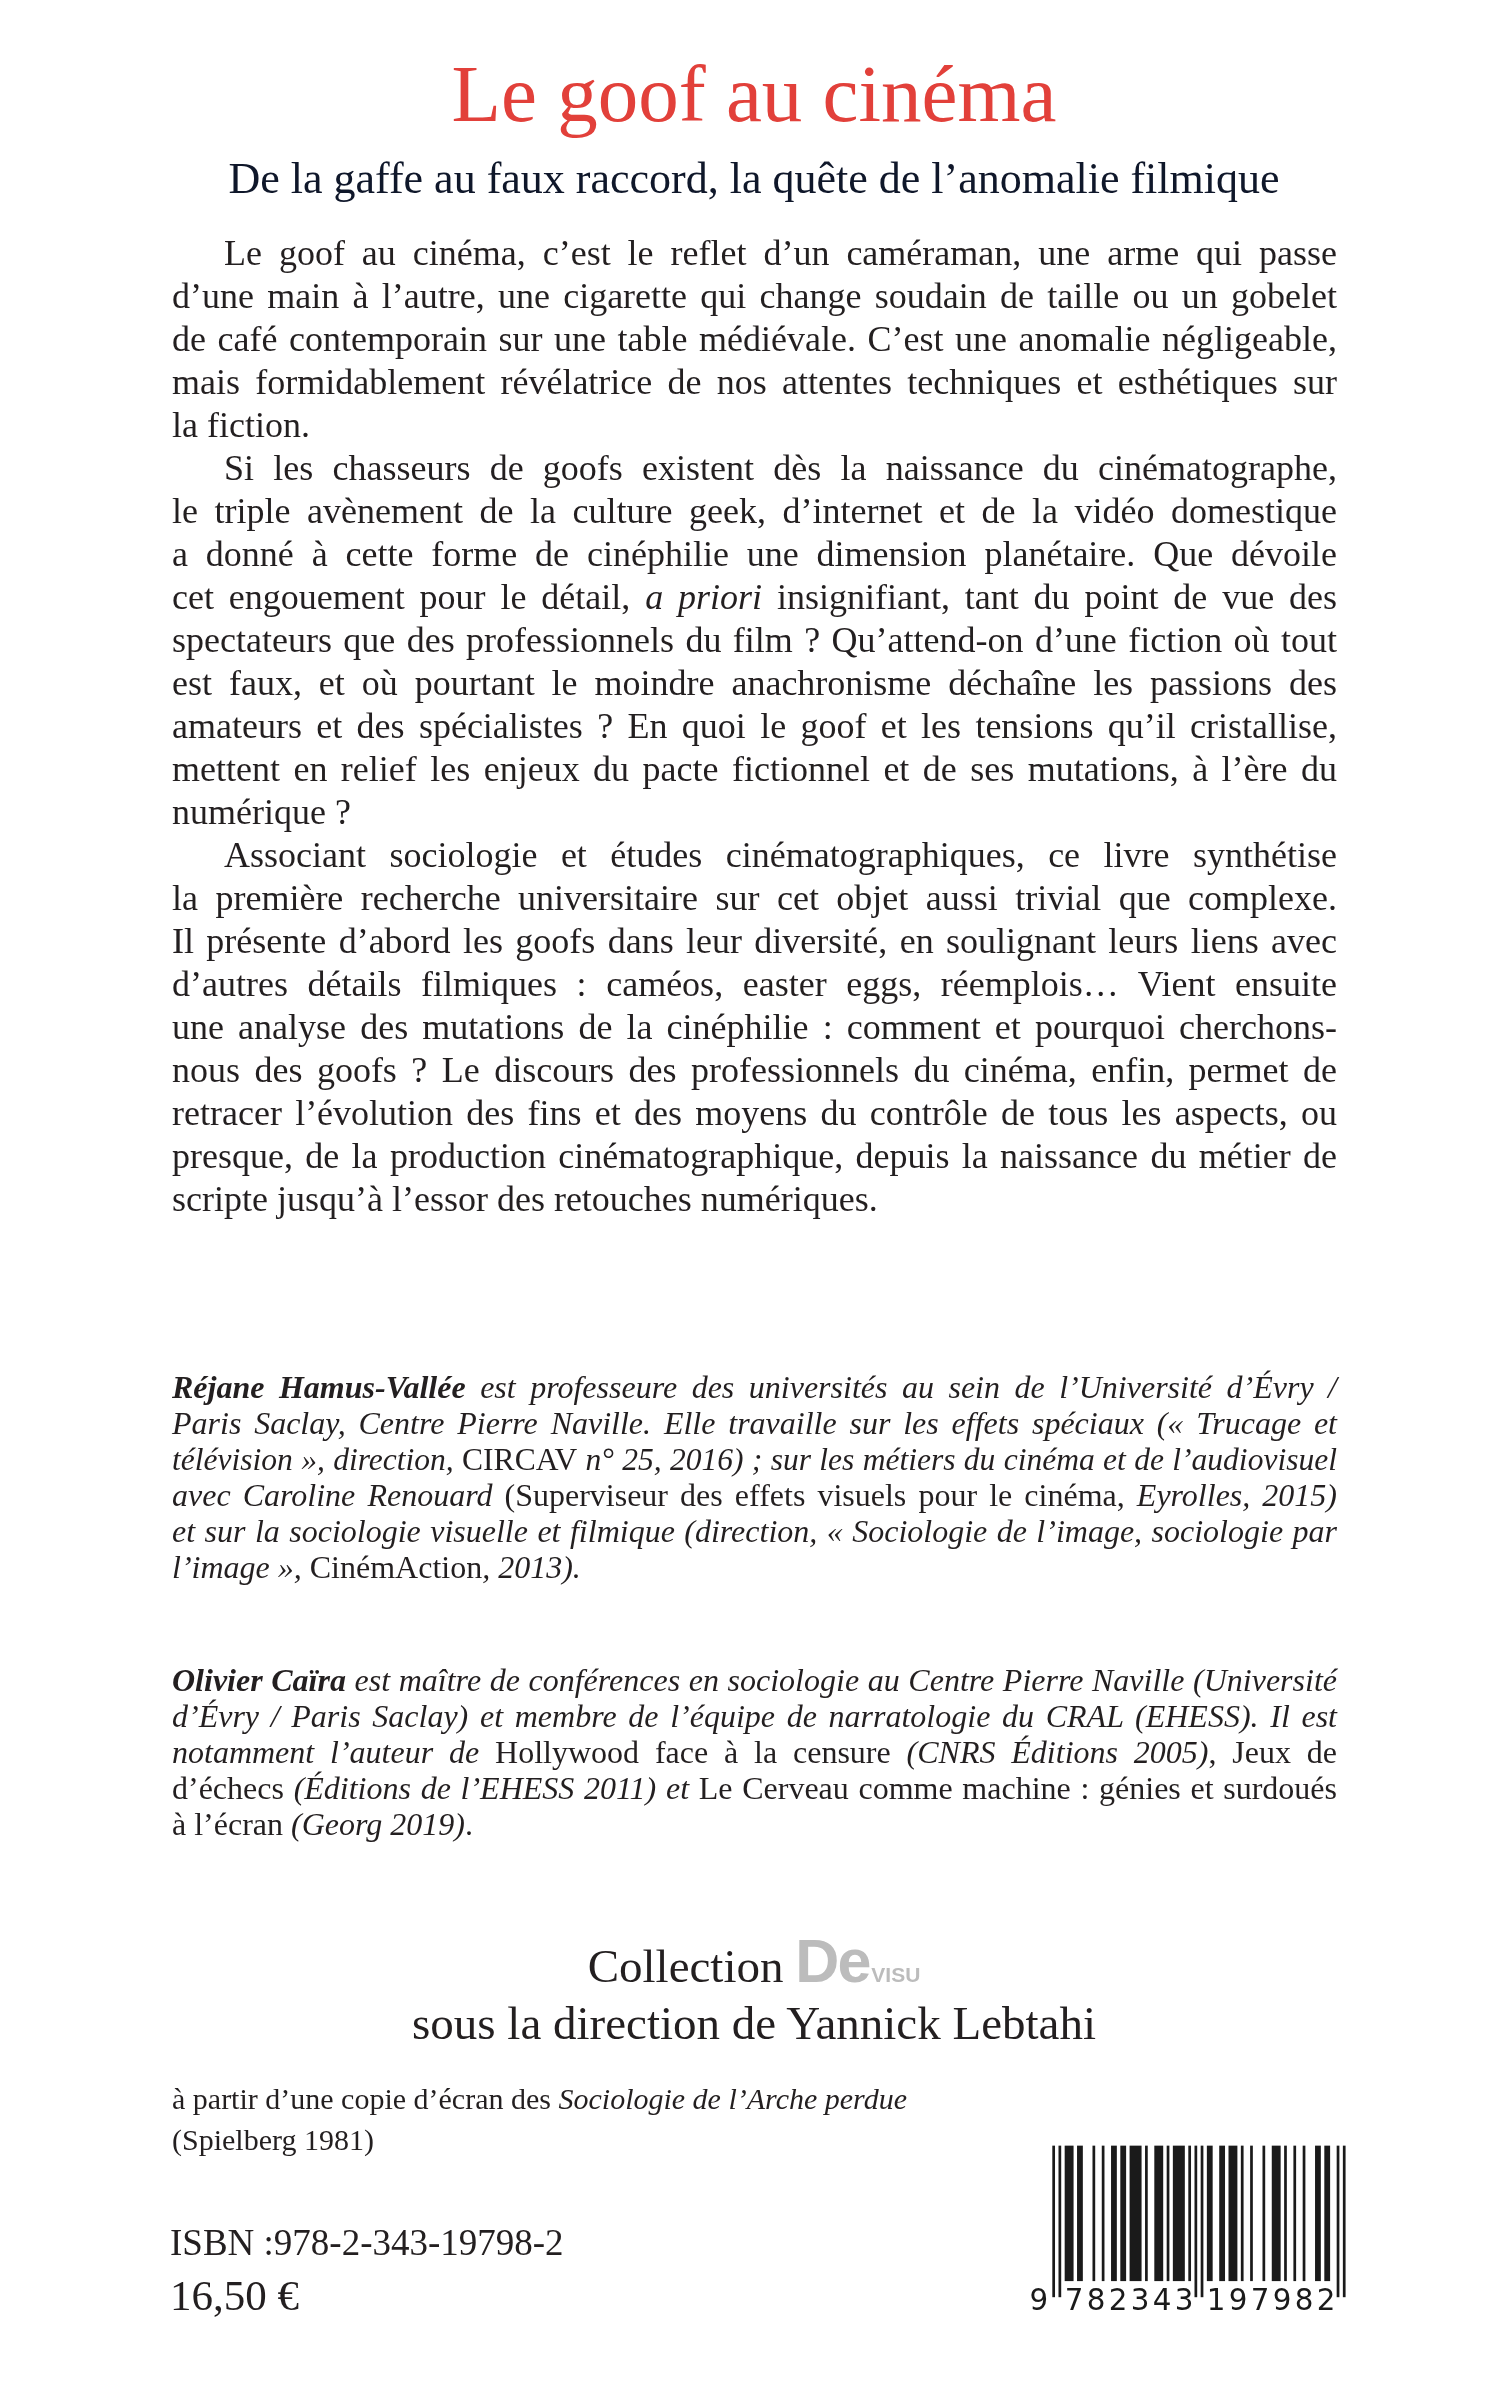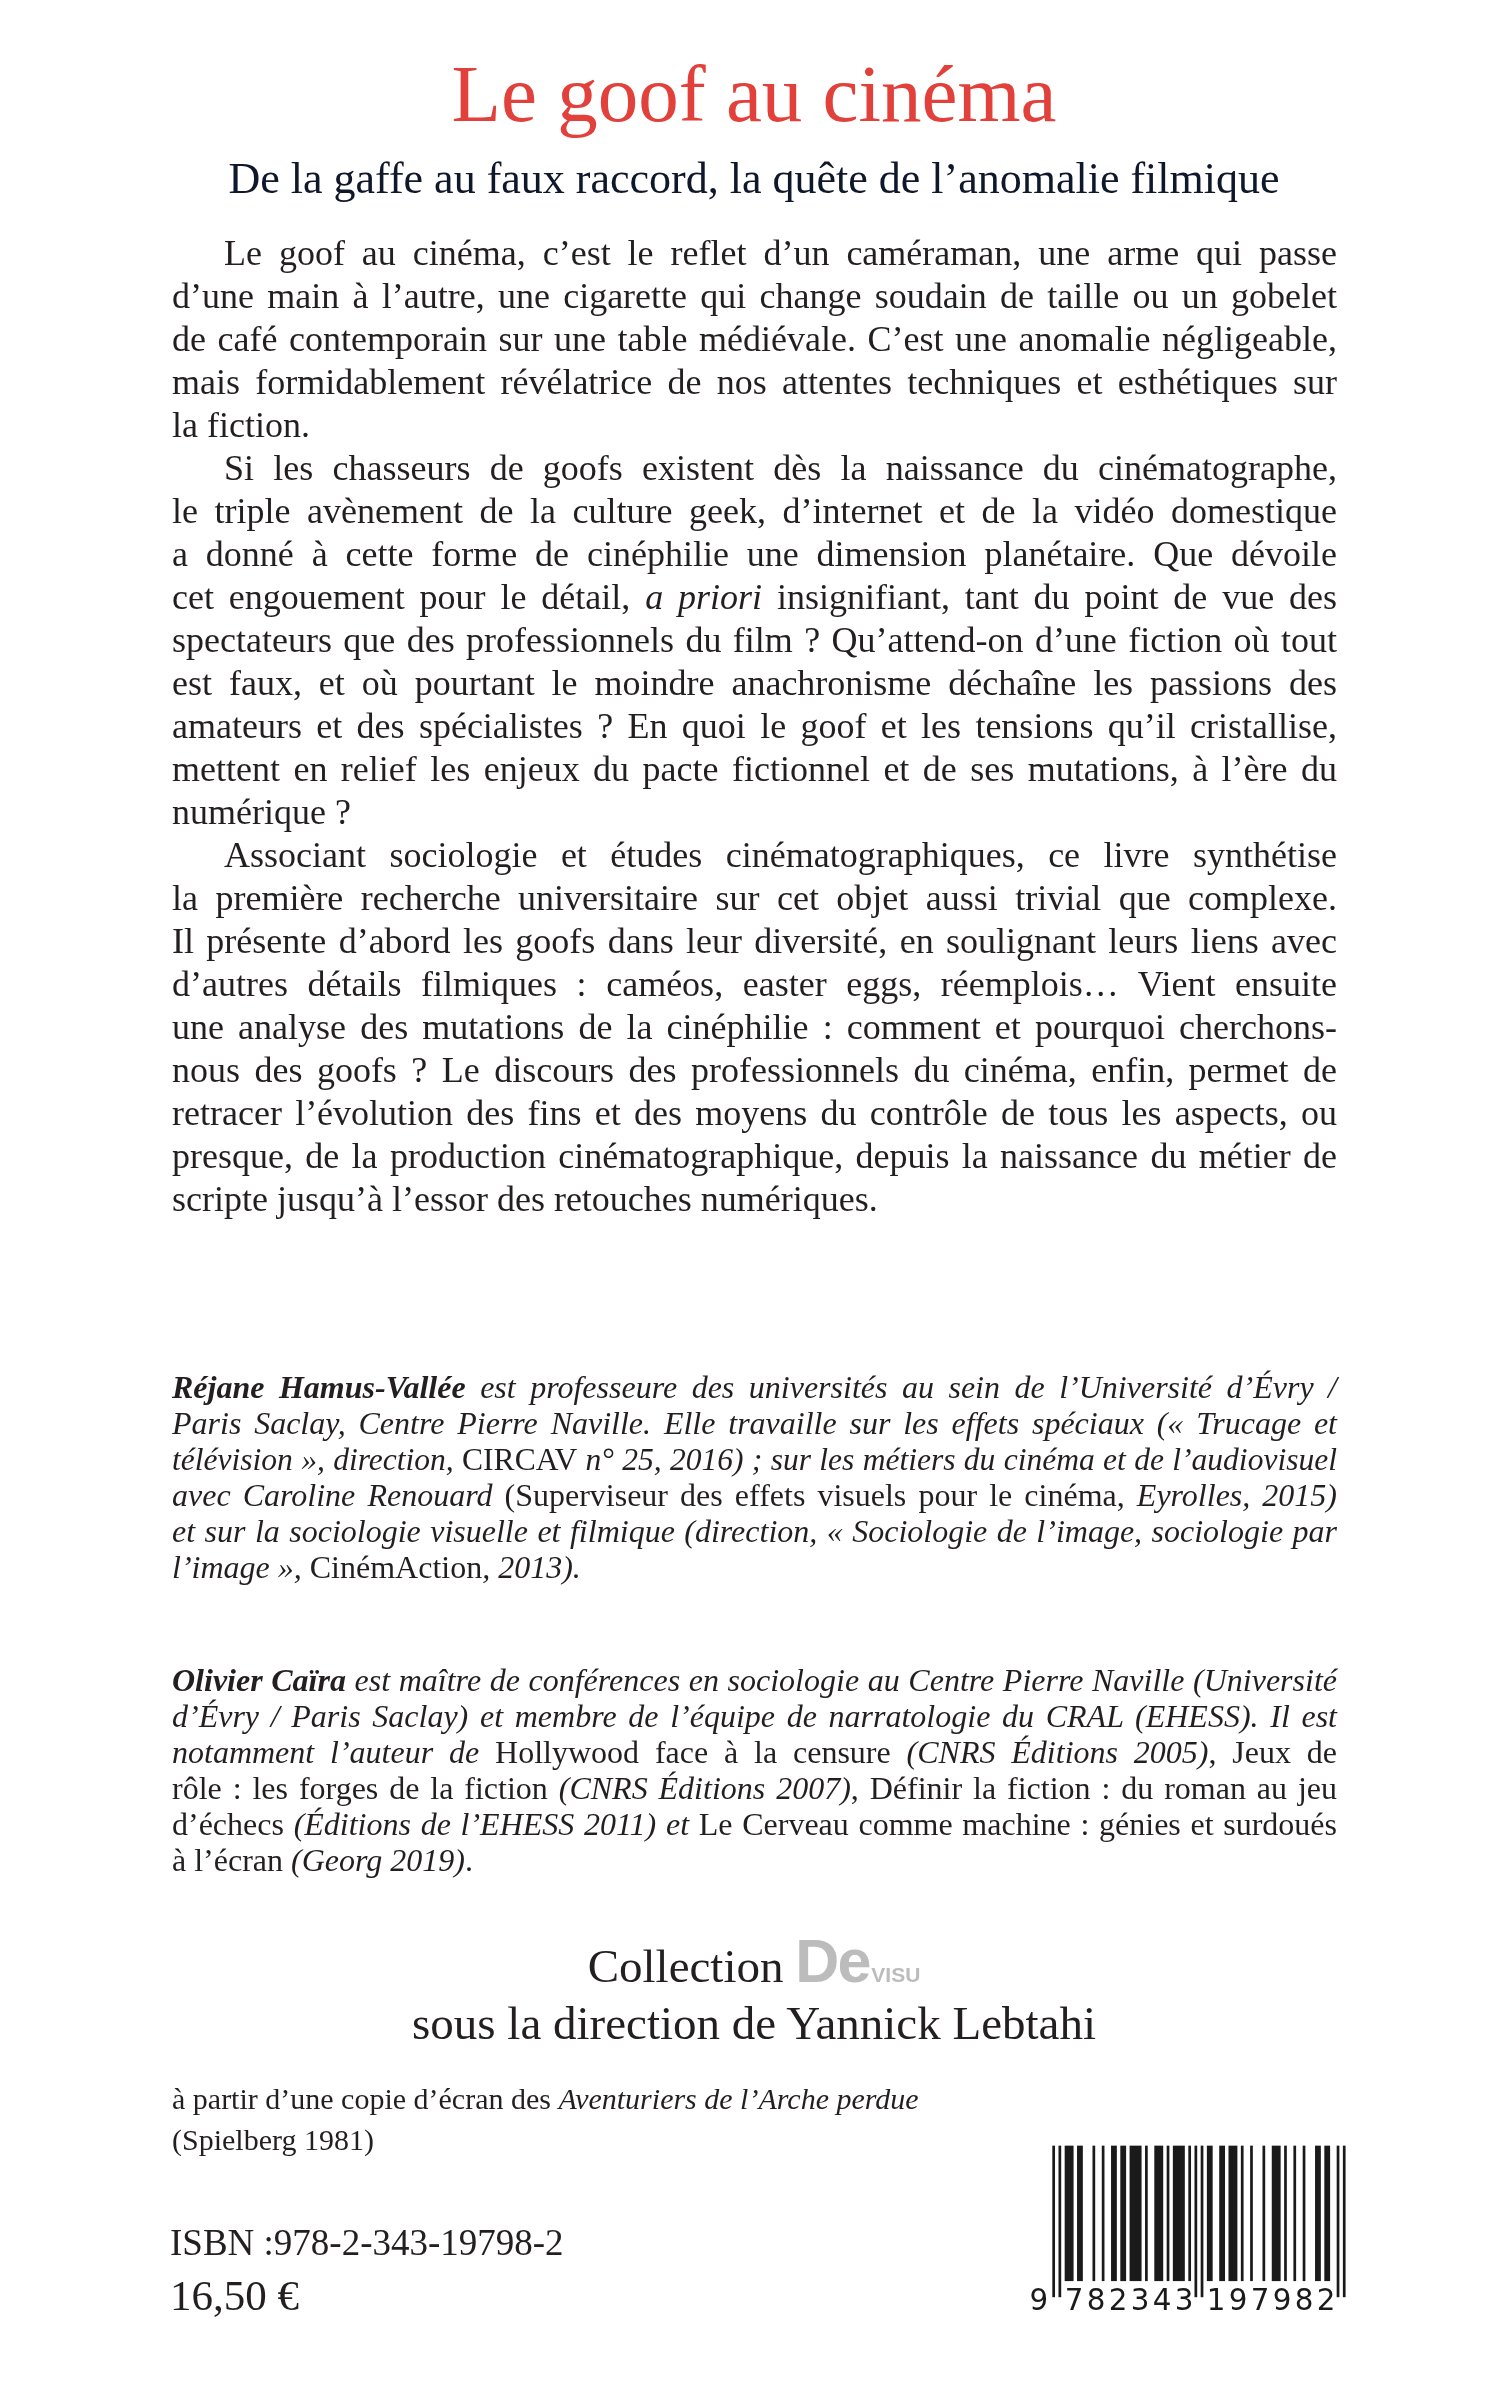--- a/index.html
+++ b/index.html
@@ -73,33 +73,32 @@
     <span class="ln" style="display: block;"><span class="s-i">Paris Saclay, Centre Pierre Naville. Elle travaille sur les effets spéciaux (« Trucage et</span></span>
     <span class="ln" style="display: block; width: 1182px; transform: scaleX(0.985588);"><span class="s-i">télévision », direction, </span><span class="s-r">CIRCAV</span><span class="s-i"> n° 25, 2016) ; sur les métiers du cinéma et de l’audiovisuel</span></span>
     <span class="ln" style="display: block;"><span class="s-i">avec Caroline Renouard </span><span class="s-r">(Superviseur des effets visuels pour le cinéma, </span><span class="s-i">Eyrolles, 2015)</span></span>
     <span class="ln" style="display: block;"><span class="s-i">et sur la sociologie visuelle et filmique (direction, « Sociologie de l’image, sociologie par</span></span>
     <span class="ln last" style="display: block;"><span class="s-i">l’image », </span><span class="s-r">CinémAction</span><span class="s-i">, 2013).</span></span>
   </div>
 <div id="bio2" class="block bio">
     <span class="ln" style="display: block;"><span class="s-bi">Olivier Caïra</span><span class="s-i"> est maître de conférences en sociologie au Centre Pierre Naville (Université</span></span>
     <span class="ln" style="display: block;"><span class="s-i">d’Évry / Paris Saclay) et membre de l’équipe de narratologie du CRAL (EHESS). Il est</span></span>
     <span class="ln" style="display: block;"><span class="s-i">notamment l’auteur de </span><span class="s-r">Hollywood face à la censure </span><span class="s-i">(CNRS Éditions 2005)</span><span class="s-r">, Jeux de</span></span>
-    <span class="ln" style="display: block;"><span class="s-r">rôle : les forges de la fiction </span><span class="s-i">(CNRS Éditions 2007)</span><span class="s-r">, Définir la fiction : du roman au jeu</span></span>
     <span class="ln" style="display: block;"><span class="s-r">d’échecs </span><span class="s-i">(Éditions de l’EHESS 2011) et </span><span class="s-r">Le Cerveau comme machine : génies et surdoués</span></span>
     <span class="ln last" style="display: block;"><span class="s-r">à l’écran </span><span class="s-i">(Georg 2019)</span><span class="s-r">.</span></span>
   </div>
 
 <div id="collection" class="abs">
   <span>Collection</span>
   <span class="logo"><span class="logo-de">De</span><span class="logo-visu">VISU</span></span>
 </div>
 <div id="direction" class="abs">sous la direction de Yannick Lebtahi</div>
 
 <div id="credits">
-    <span class="ln last"><span class="s-r">à partir d’une copie d’écran des </span><span class="s-i">Aventuriers de l’Arche perdue</span></span>
+    <span class="ln last"><span class="s-r">à partir d’une copie d’écran des </span><span class="s-i">Sociologie de l’Arche perdue</span></span>
     <span class="ln last"><span class="s-r">(Spielberg 1981)</span></span>
   </div>
 <div id="isbn">ISBN :978-2-343-19798-2</div>
 <div id="price">16,50 €</div>
 
 <div id="barcode">
   <svg id="barcode-svg" width="341" height="180" viewBox="0 0 360 190">
       <rect x="32.00" y="7" width="2.86" height="160" fill="#1a1a1a"></rect>
       <rect x="38.53" y="7" width="2.86" height="160" fill="#1a1a1a"></rect>
       <rect x="45.05" y="7" width="9.39" height="143" fill="#1a1a1a"></rect>

